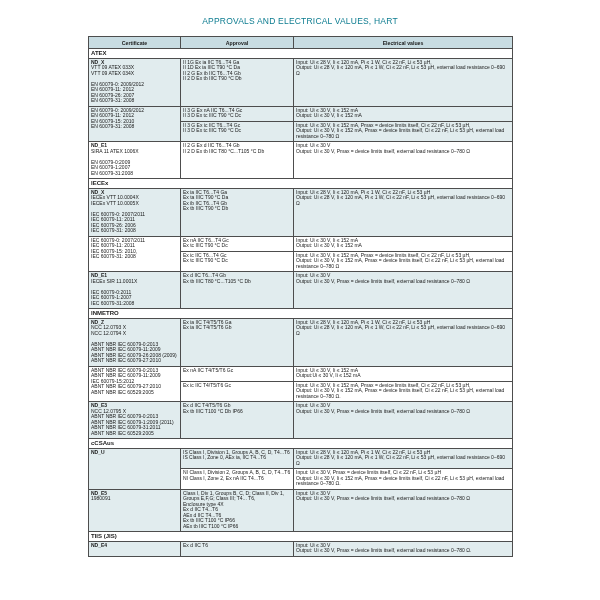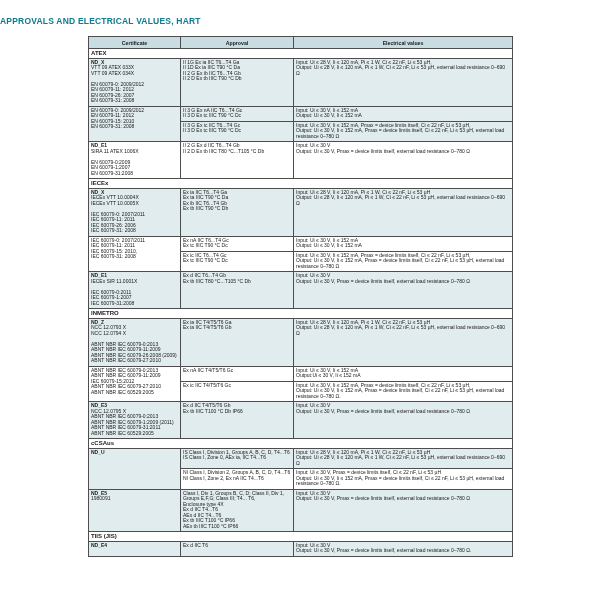--- a/index.html
+++ b/index.html
@@ -10,22 +10,22 @@
     --text:#1a1a1a;
   }
   html,body{margin:0;padding:0;}
   body{
     width:600px;height:600px;background:#ffffff;
     font-family:"Liberation Sans", sans-serif;
     color:var(--text);
   }
   .page{position:relative;width:600px;height:600px;background:#fff;overflow:hidden;}
   .title{
-    margin:16px 0 10px 0;
-    font-size:8.5px;font-weight:bold;color:var(--title);letter-spacing:.2px;
+    margin:16px 0 10px 0;text-align:center;
+    font-size:8.5px;font-weight:normal;color:var(--title);letter-spacing:.2px;
   }
   table.approvals{
     border-collapse:collapse;table-layout:fixed;
     margin-left:88px;width:424px;
   }
   col.c-cert{width:92px;}
   col.c-appr{width:113px;}
   col.c-elec{width:219px;}
   th{
     background:var(--header-bg);

